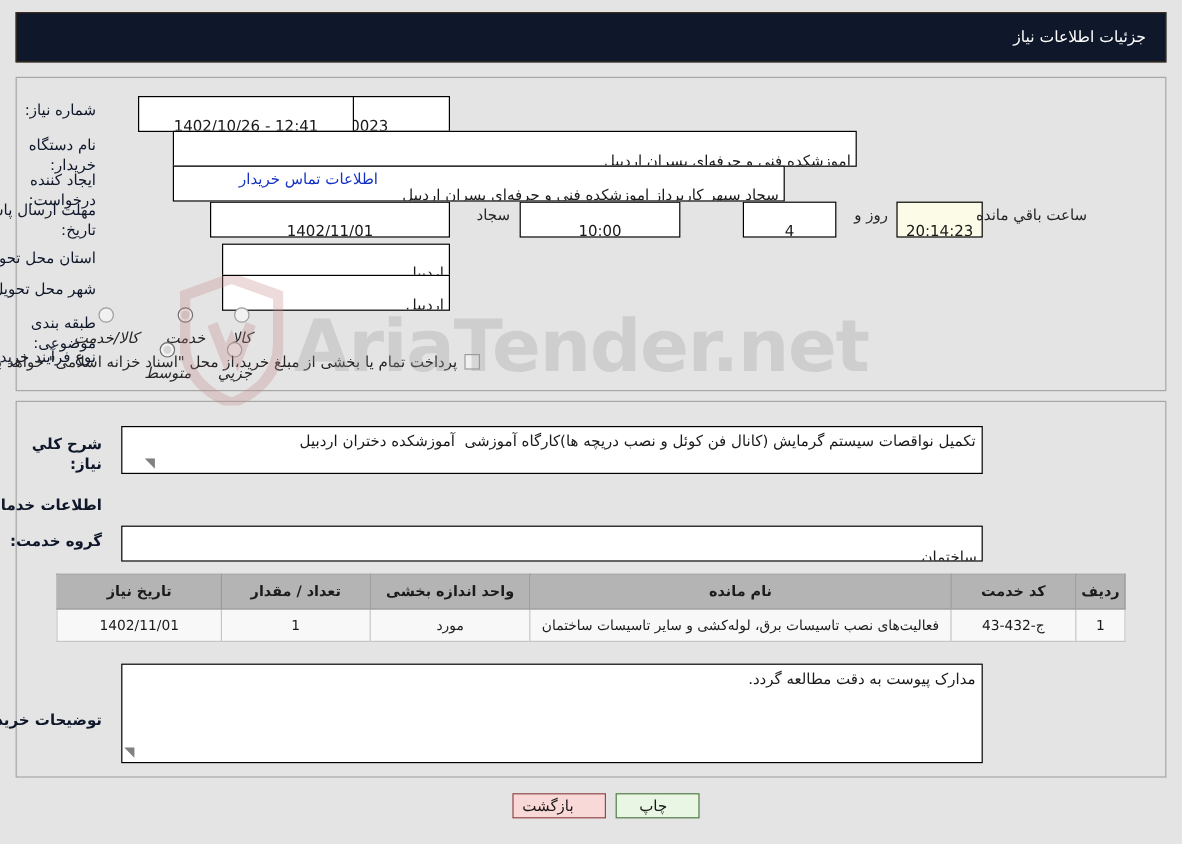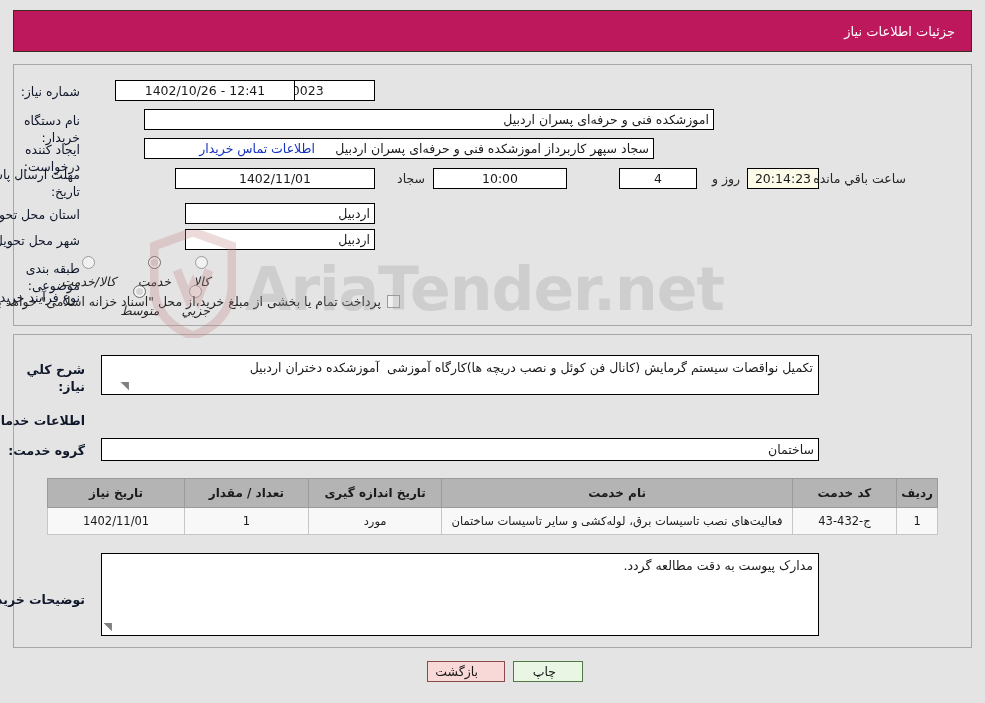--- a/index.html
+++ b/index.html
@@ -41,21 +41,21 @@
     letter-spacing: -1px;
     direction: ltr;
     white-space: nowrap;
   }
 
   
   .title-bar {
     position: absolute;
     left: 13px; top: 10px;
     width: 959px; height: 42px;
-    background: #be185d;
+    background: #0f172a;
     border: 1px solid #3a2d1d;
     color: #ffffff;
     font-size: 13px;
     display: flex;
     align-items: center;
     justify-content: flex-start;
     padding-right: 16px;
     z-index: 2;
   }
 
@@ -79,21 +79,21 @@
     z-index: 3;
   }
   .lbl-b { font-weight: bold; }
   .fld {
     position: absolute;
     background: #ffffff;
     border: 1px solid #000000;
     font-size: 12.5px;
     color: #1a1a1a;
     line-height: 19px;
-    padding: 0 4px;
+    padding: 14px 4px;
     font-family: "DejaVu Sans", "Liberation Sans", sans-serif;
     z-index: 3;
     white-space: nowrap;
     overflow: hidden;
   }
   .fld.c { text-align: center; }
   .fld.r { text-align: right; }
   .fld.cream { background: #fbfbe8; }
 
   .link {
@@ -320,22 +320,22 @@
 <div class="lbl lbl-b" style="right:900px; top:412px; width:170px;">اطلاعات خدمات مورد نیاز</div>
 
 <div class="lbl lbl-b" style="right:900px; top:442px; width:90px;">گروه خدمت:</div>
 <div class="fld r" style="right:166px; top:438px; width:718px; height:23px; line-height:21px;">ساختمان</div>
 
 <table class="tbl">
   <thead>
     <tr>
       <th style="width:33px;">ردیف</th>
       <th style="width:105px;">کد خدمت</th>
-      <th style="width:355px;">نام خدمت</th>
-      <th style="width:135px;">تاریخ اندازه گیری</th>
+      <th style="width:355px;">نام مانده</th>
+      <th style="width:135px;">واحد اندازه بخشی</th>
       <th style="width:125px;">تعداد / مقدار</th>
       <th style="width:138px;">تاریخ نیاز</th>
     </tr>
   </thead>
   <tbody>
     <tr>
       <td>1</td>
       <td>ج-432-43</td>
       <td>فعالیت‌های نصب تاسیسات برق، لوله‌کشی و سایر تاسیسات ساختمان</td>
       <td>مورد</td>

